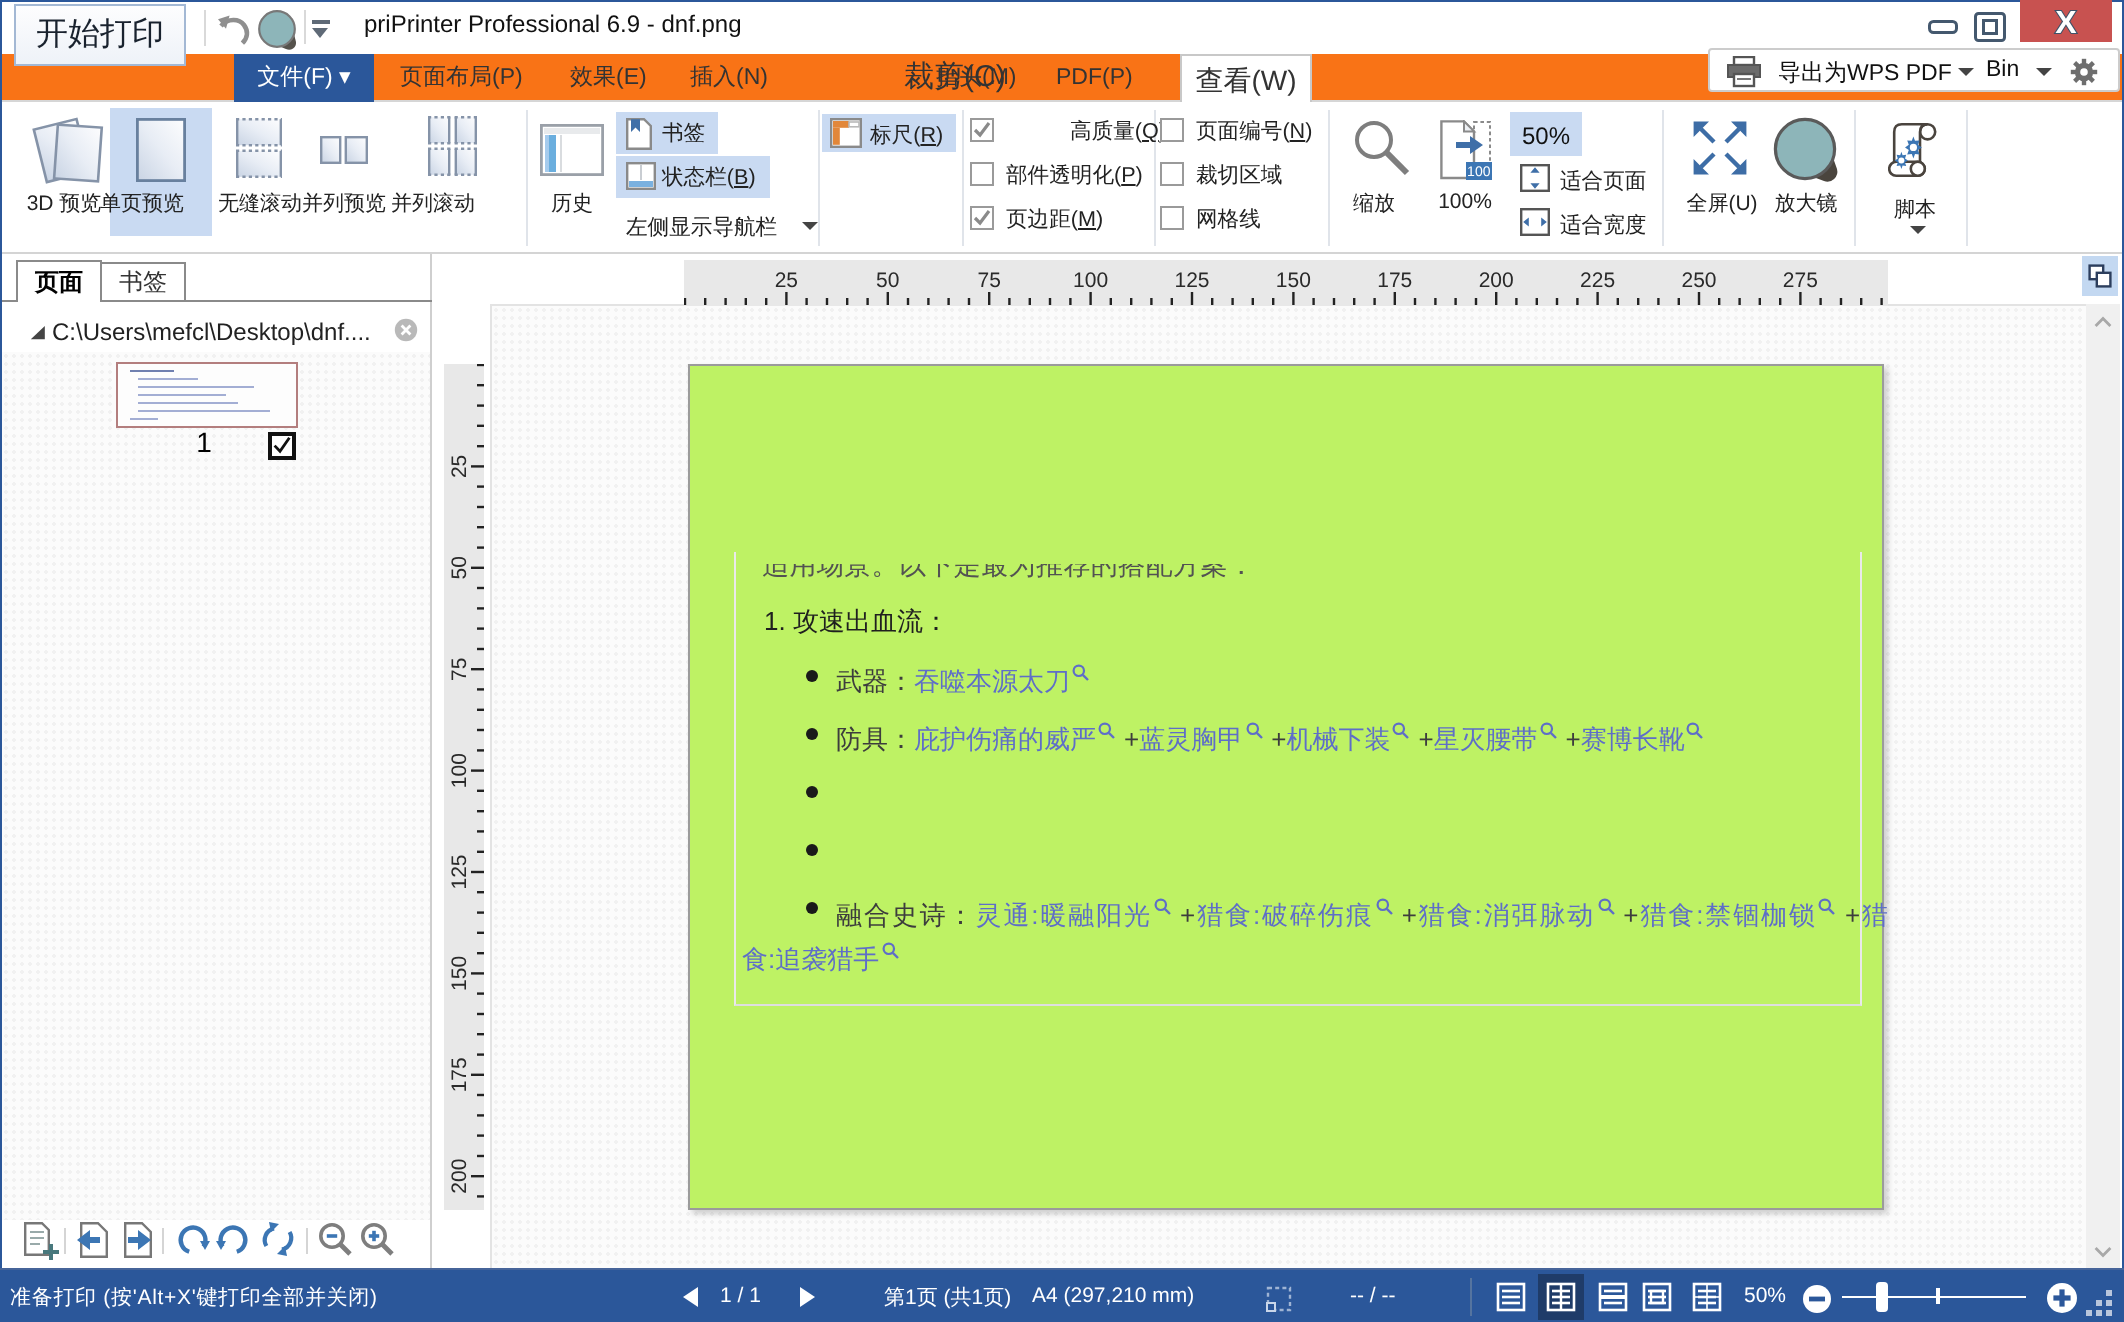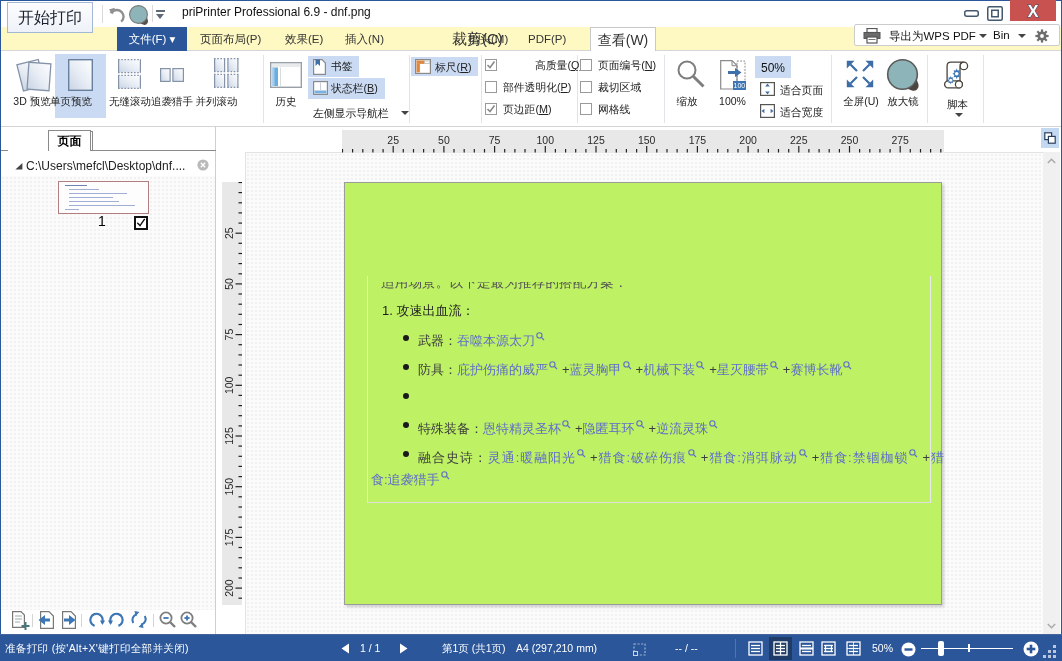--- a/index.html
+++ b/index.html
@@ -10,21 +10,21 @@
 
 
 #startbtn { left:7px; top:2px; width:86px; height:31px; border:1px solid #a3b8d4; background:linear-gradient(#fdfdfe,#eef2f8); color:#19222e; font-size:16px; text-align:center; line-height:29px; z-index:5; }
 .qsep { left:102px; top:5px; width:1px; height:18px; background:#d9d9d9; }
 #title { left:182px; top:5px; font-size:12px; color:#111; }
 .qsep2 { left:152px; top:5px; width:1px; height:17px; background:#d9d9d9; }
 
 .wbtn { top:0; height:21px; }
 #closebtn { left:1010px; width:46px; background:#c85250; color:#fff; text-align:center; }
 
-#tabrow { left:1px; top:27px; width:1060px; height:24px; background:#fef9c3; }
+#tabrow { left:1px; top:27px; width:1060px; height:24px; background:#f97316; }
 #tabrow .tabline { position:absolute; left:0; bottom:0; width:100%; height:1px; background:#d6d6d6; }
 .tab { position:absolute; top:0; height:24px; line-height:24px; font-size:12px; color:#333; text-align:center; }
 #tabfile { left:116px; width:70px; background:#2b579a; color:#fff; font-size:11.5px; }
 #tabview { background:#fff; border:1px solid #c8c8c8; border-bottom:none; z-index:2; }
 
 #exportbox { left:853px; top:-3px; width:206px; height:22px; border:1px solid #ccc; border-radius:2px; background:#fff; }
 
 
 #ribbon { left:1px; top:51px; width:1060px; height:76px; background:#fff; border-bottom:1px solid #d4d4d4; }
 .rsep { position:absolute; top:4px; width:1px; height:68px; background:#e0e4ea; }
@@ -167,21 +167,21 @@
         <line x1="22.4" y1="16.4" x2="22.4" y2="29.4"></line>
     <line x1="0" y1="16.4" x2="23" y2="16.4" stroke-dasharray="1.6 1.6"></line>
         <line x1="0" y1="29.4" x2="23" y2="29.4" stroke-dasharray="1.6 1.6"></line>
       </g>
   </svg>
   <div class="rlabel" style="left:107px;top:44px;width:44px;">无缝滚动</div>
   <svg class="abs" style="left:159px;top:17px;" width="24" height="14" viewBox="0 0 24 14">
     <rect x="0.6" y="0.6" width="9.5" height="12.8" fill="url(#pg)" stroke="#8593a8" stroke-width="1.2"></rect>
     <rect x="12.9" y="0.6" width="10.5" height="12.8" fill="url(#pg)" stroke="#8593a8" stroke-width="1.2"></rect>
   </svg>
-  <div class="rlabel" style="left:149px;top:44px;width:44px;">追袭猎手</div>
+  <div class="rlabel" style="left:149px;top:44px;width:44px;">并列预览</div>
   <svg class="abs" style="left:213px;top:7px;" width="25" height="30" viewBox="0 0 25 30">
     <g>
     <rect x="0.6" y="0.6" width="10" height="13" fill="url(#pg)"></rect>
     <rect x="13.9" y="0.6" width="10" height="13" fill="url(#pg)"></rect>
     <rect x="0.6" y="16.4" width="10" height="13" fill="url(#pg)"></rect>
     <rect x="13.9" y="16.4" width="10" height="13" fill="url(#pg)"></rect>
     </g>
     <g stroke="#8593a8" stroke-width="1.2">
     <line x1="0.6" y1="0.6" x2="0.6" y2="13.6"></line>
         <line x1="10.6" y1="0.6" x2="10.6" y2="13.6"></line>
@@ -314,21 +314,21 @@
       <circle cx="6.7" cy="19.2" r="1.5" fill="#fff"></circle>
   </svg>
   <div class="rlabel" style="left:940px;top:47px;width:33px;">脚本</div>
   <span class="caret" style="left:954px;top:62px;"></span>
 </div>
 
 <div class="abs" id="main">
   <div id="panel">
     <div class="abs" style="left:0;top:23px;width:7px;height:1px;background:#8a8a8a;"></div>
     <div class="abs" style="left:49px;top:23px;width:166px;height:1px;background:#8a8a8a;"></div>
-    <div class="abs" style="left:7px;top:3px;width:43px;height:21px;border:1px solid #8a8a8a;border-bottom:none;background:#fff;z-index:2;text-align:center;line-height:20px;color:#000;font-weight:bold;margin-left:40px;">页面</div>
+    <div class="abs" style="left:7px;top:3px;width:43px;height:21px;border:1px solid #8a8a8a;border-bottom:none;background:#fff;z-index:2;text-align:center;line-height:20px;color:#000;font-weight:bold;">页面</div>
     <div class="abs" style="left:49px;top:4px;width:43px;height:19px;border:1px solid #8a8a8a;border-bottom:none;background:#fff;text-align:center;line-height:19px;color:#333;">书签</div>
     <svg class="abs" style="left:14px;top:36px;" width="8" height="7" viewBox="0 0 8 7">
         <path d="M7.4 0 V6.6 H0.4 Z" fill="#444"></path>
       </svg>
     <div class="abs" style="left:25px;top:32px;font-size:12px;color:#222;">C:\Users\mefcl\Desktop\dnf....</div>
     <svg class="abs" style="left:196px;top:32px;" width="12" height="12" viewBox="0 0 12 12">
         <circle cx="6" cy="6" r="5.6" fill="#b9b9b9"></circle>
         <path d="M3.8 3.8 L8.2 8.2 M8.2 3.8 L3.8 8.2" stroke="#fff" stroke-width="1.4"></path>
       </svg>
     <div class="dots abs" style="left:0;top:49px;width:214px;height:434px;"></div>
@@ -560,30 +560,20 @@
             <line x1="5.4" y1="5.4" x2="8" y2="8" stroke="#5e6ec8" stroke-width="1.2"></line>
           </svg></span>+<span class="lnk">星灭腰带</span><span class="mag"><svg width="9" height="9" viewBox="0 0 9 9">
             <circle cx="3.4" cy="3.4" r="2.6" fill="none" stroke="#5e6ec8" stroke-width="1.1"></circle>
             <line x1="5.4" y1="5.4" x2="8" y2="8" stroke="#5e6ec8" stroke-width="1.2"></line>
           </svg></span>+<span class="lnk">赛博长靴</span><span class="mag"><svg width="9" height="9" viewBox="0 0 9 9">
             <circle cx="3.4" cy="3.4" r="2.6" fill="none" stroke="#5e6ec8" stroke-width="1.1"></circle>
             <line x1="5.4" y1="5.4" x2="8" y2="8" stroke="#5e6ec8" stroke-width="1.2"></line>
           </svg></span></div>
     <div class="bul" style="left:58px;top:210px;"></div>
     <div class="bul" style="left:58px;top:239px;"></div>
-    <div class="pgrow" style="left:73px;top:235px;">特殊装备：<span class="lnk">恩特精灵圣杯</span><span class="mag"><svg width="9" height="9" viewBox="0 0 9 9">
-            <circle cx="3.4" cy="3.4" r="2.6" fill="none" stroke="#5e6ec8" stroke-width="1.1"></circle>
-            <line x1="5.4" y1="5.4" x2="8" y2="8" stroke="#5e6ec8" stroke-width="1.2"></line>
-          </svg></span>+<span class="lnk">隐匿耳环</span><span class="mag"><svg width="9" height="9" viewBox="0 0 9 9">
-            <circle cx="3.4" cy="3.4" r="2.6" fill="none" stroke="#5e6ec8" stroke-width="1.1"></circle>
-            <line x1="5.4" y1="5.4" x2="8" y2="8" stroke="#5e6ec8" stroke-width="1.2"></line>
-          </svg></span>+<span class="lnk">逆流灵珠</span><span class="mag"><svg width="9" height="9" viewBox="0 0 9 9">
-            <circle cx="3.4" cy="3.4" r="2.6" fill="none" stroke="#5e6ec8" stroke-width="1.1"></circle>
-            <line x1="5.4" y1="5.4" x2="8" y2="8" stroke="#5e6ec8" stroke-width="1.2"></line>
-          </svg></span></div>
     <div class="bul" style="left:58px;top:268px;"></div>
     <div class="pgrow" style="left:73px;top:264px;letter-spacing:0.95px;">融合史诗：<span class="lnk">灵通:暖融阳光</span><span class="mag"><svg width="9" height="9" viewBox="0 0 9 9">
             <circle cx="3.4" cy="3.4" r="2.6" fill="none" stroke="#5e6ec8" stroke-width="1.1"></circle>
             <line x1="5.4" y1="5.4" x2="8" y2="8" stroke="#5e6ec8" stroke-width="1.2"></line>
           </svg></span>+<span class="lnk">猎食:破碎伤痕</span><span class="mag"><svg width="9" height="9" viewBox="0 0 9 9">
             <circle cx="3.4" cy="3.4" r="2.6" fill="none" stroke="#5e6ec8" stroke-width="1.1"></circle>
             <line x1="5.4" y1="5.4" x2="8" y2="8" stroke="#5e6ec8" stroke-width="1.2"></line>
           </svg></span>+<span class="lnk">猎食:消弭脉动</span><span class="mag"><svg width="9" height="9" viewBox="0 0 9 9">
             <circle cx="3.4" cy="3.4" r="2.6" fill="none" stroke="#5e6ec8" stroke-width="1.1"></circle>
             <line x1="5.4" y1="5.4" x2="8" y2="8" stroke="#5e6ec8" stroke-width="1.2"></line>

